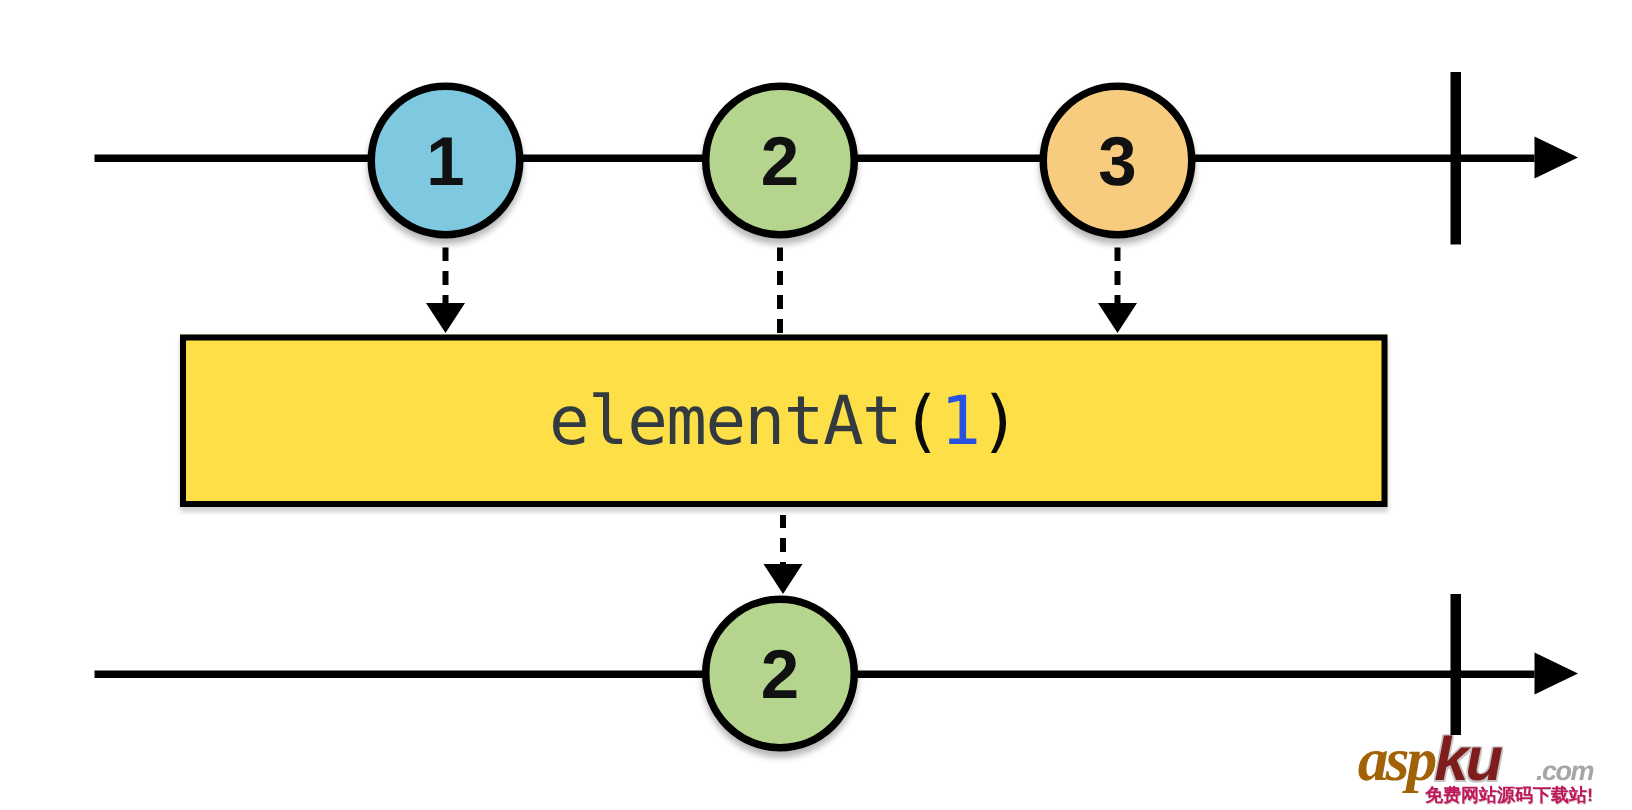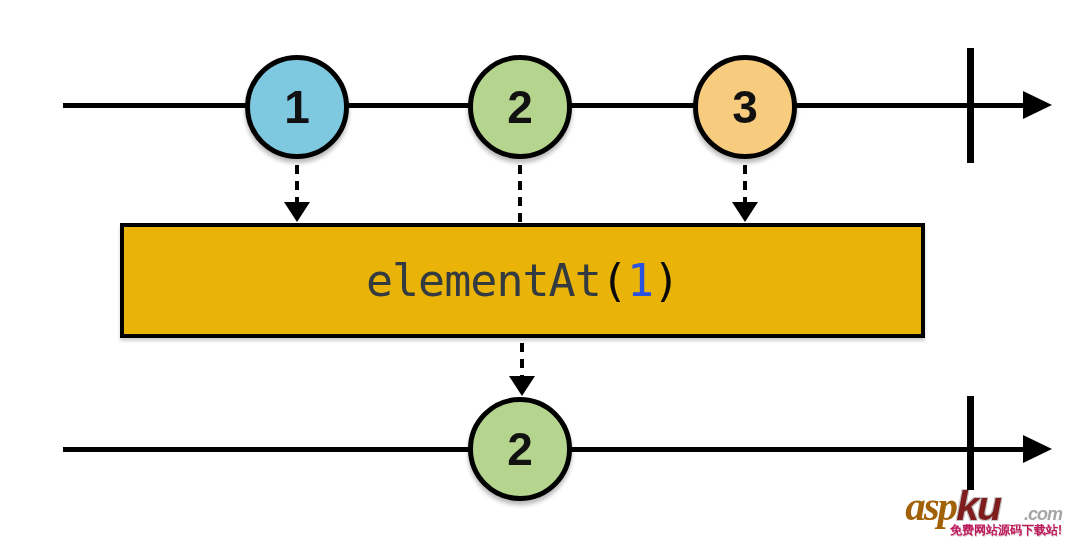--- a/index.html
+++ b/index.html
@@ -35,21 +35,21 @@
   }
   .arrowhead-down{
     position:absolute;width:0;height:0;z-index:2;
     border-left:13px solid transparent;
     border-right:13px solid transparent;
     border-top:20px solid #000;
   }
   
   .op-box{
     position:absolute;left:120px;top:223px;width:797px;height:107px;
-    background:#eab308;border:4px solid #000;z-index:3;
+    background:#fde047;border:4px solid #000;z-index:3;
     display:flex;align-items:center;justify-content:center;
     box-shadow:0 3px 3px rgba(0,0,0,0.18);
     font-family:"DejaVu Sans Mono", monospace;
     font-size:45px;letter-spacing:-1px;color:#333b41;
   }
   .op-box .paren{color:#0a0a0a;}
   
   .watermark{
     position:absolute;right:26px;bottom:4px;z-index:1;
     text-align:right;line-height:1;white-space:nowrap;

